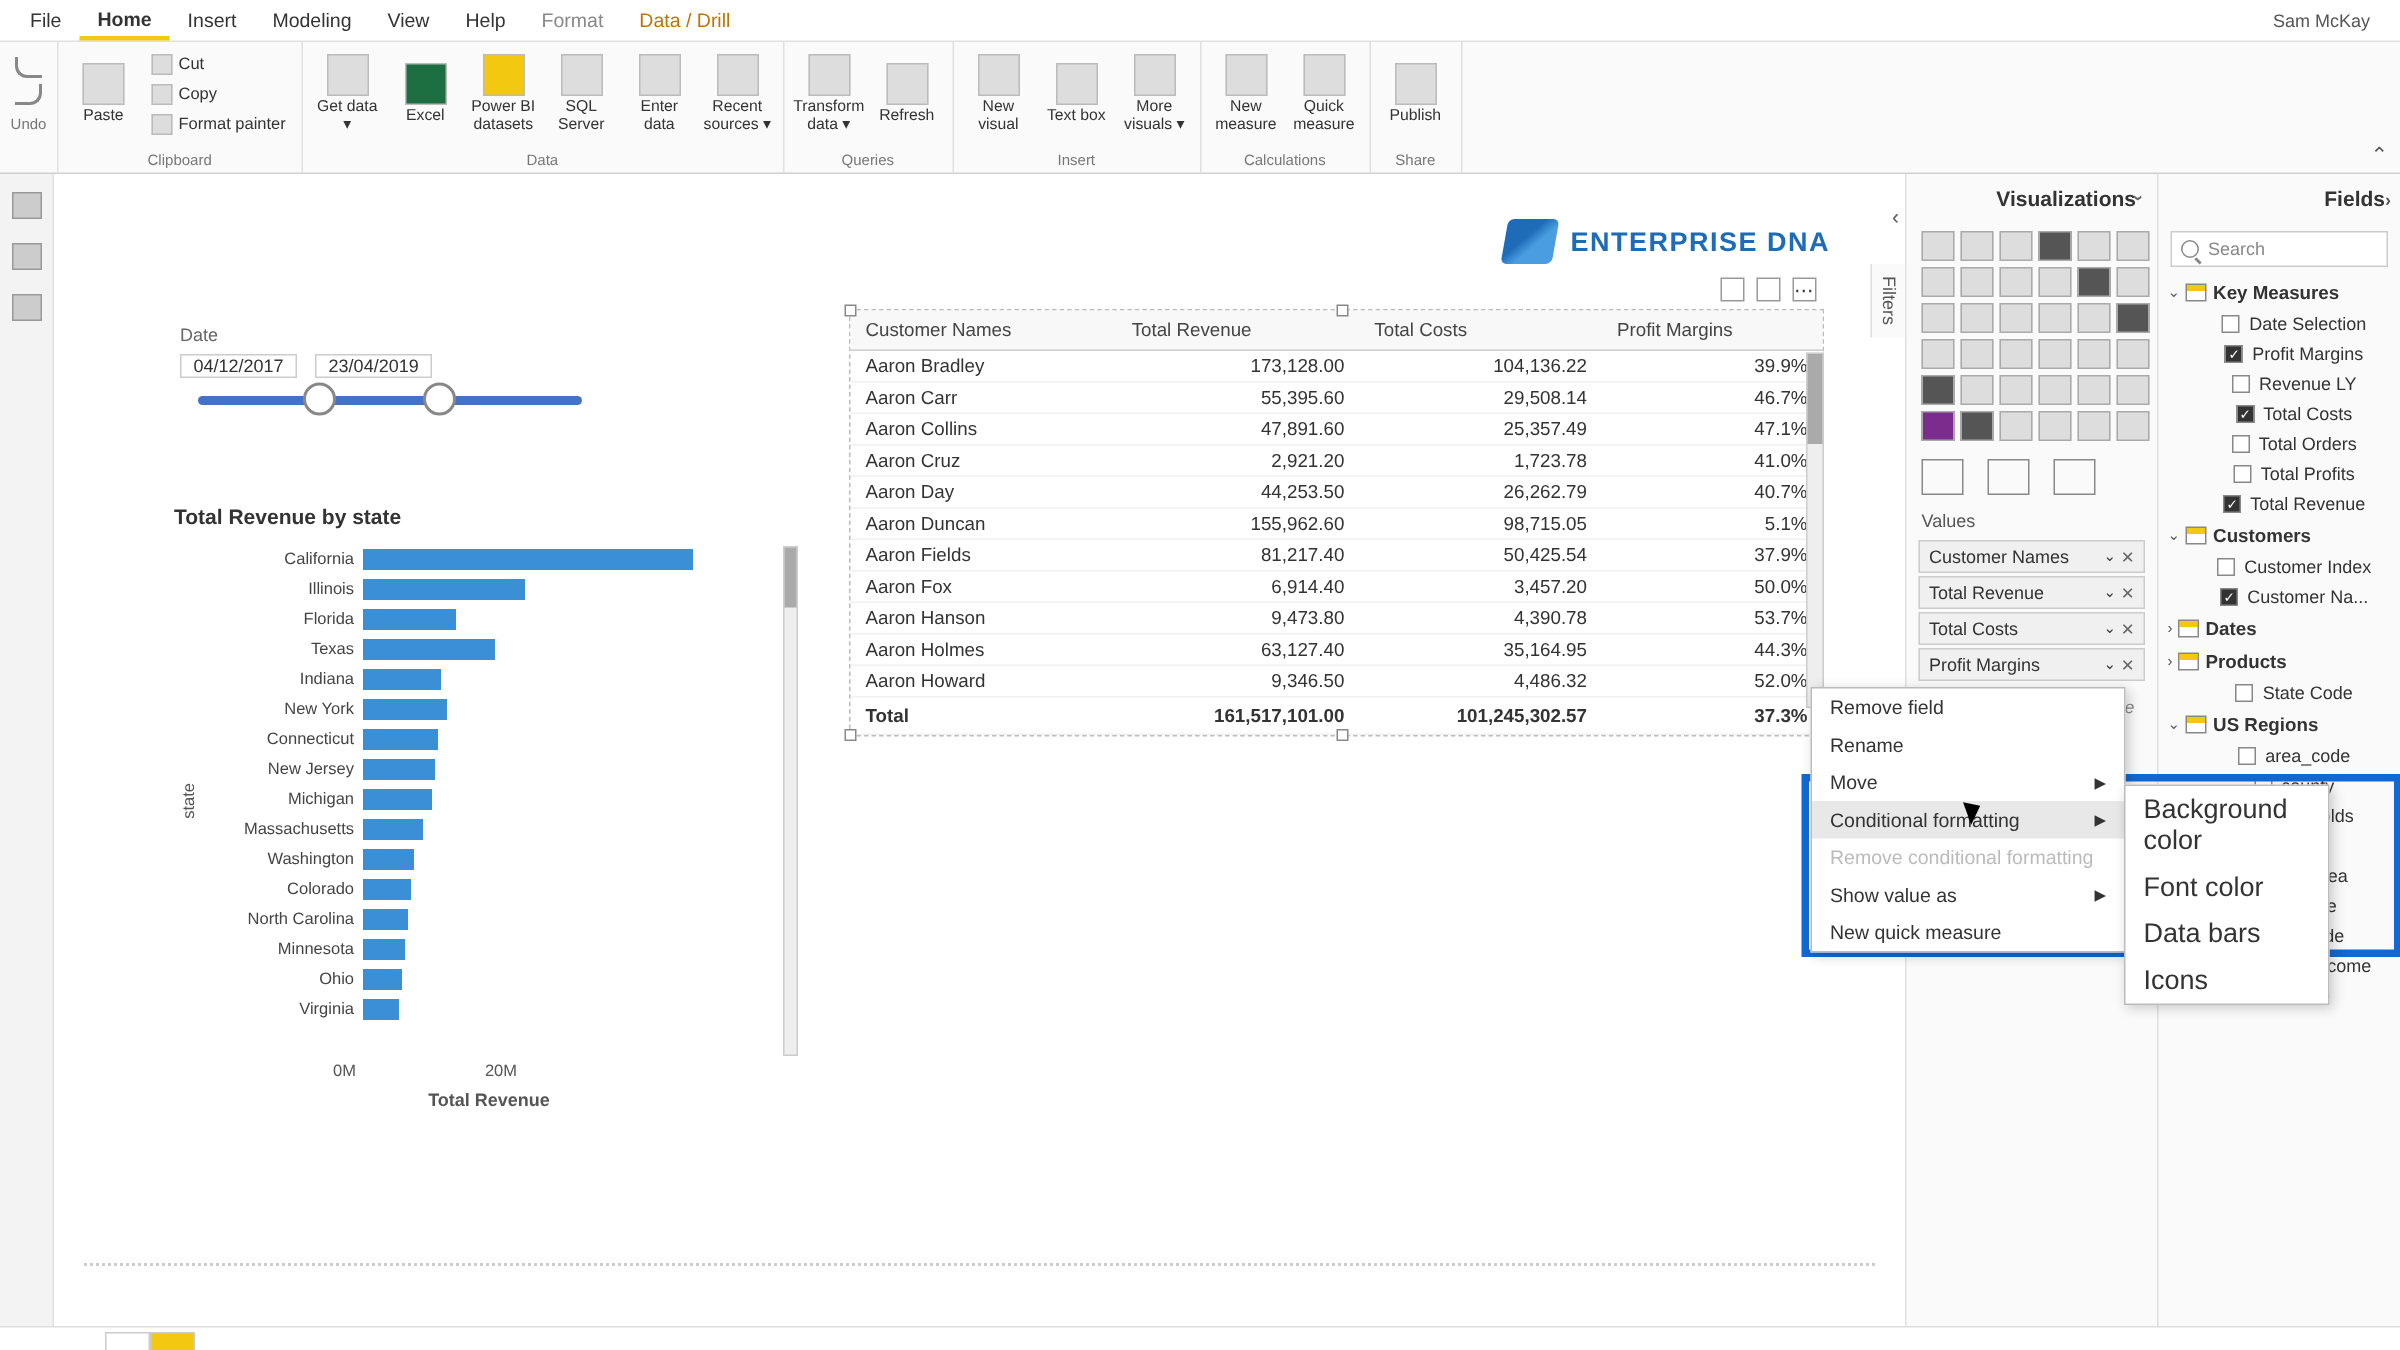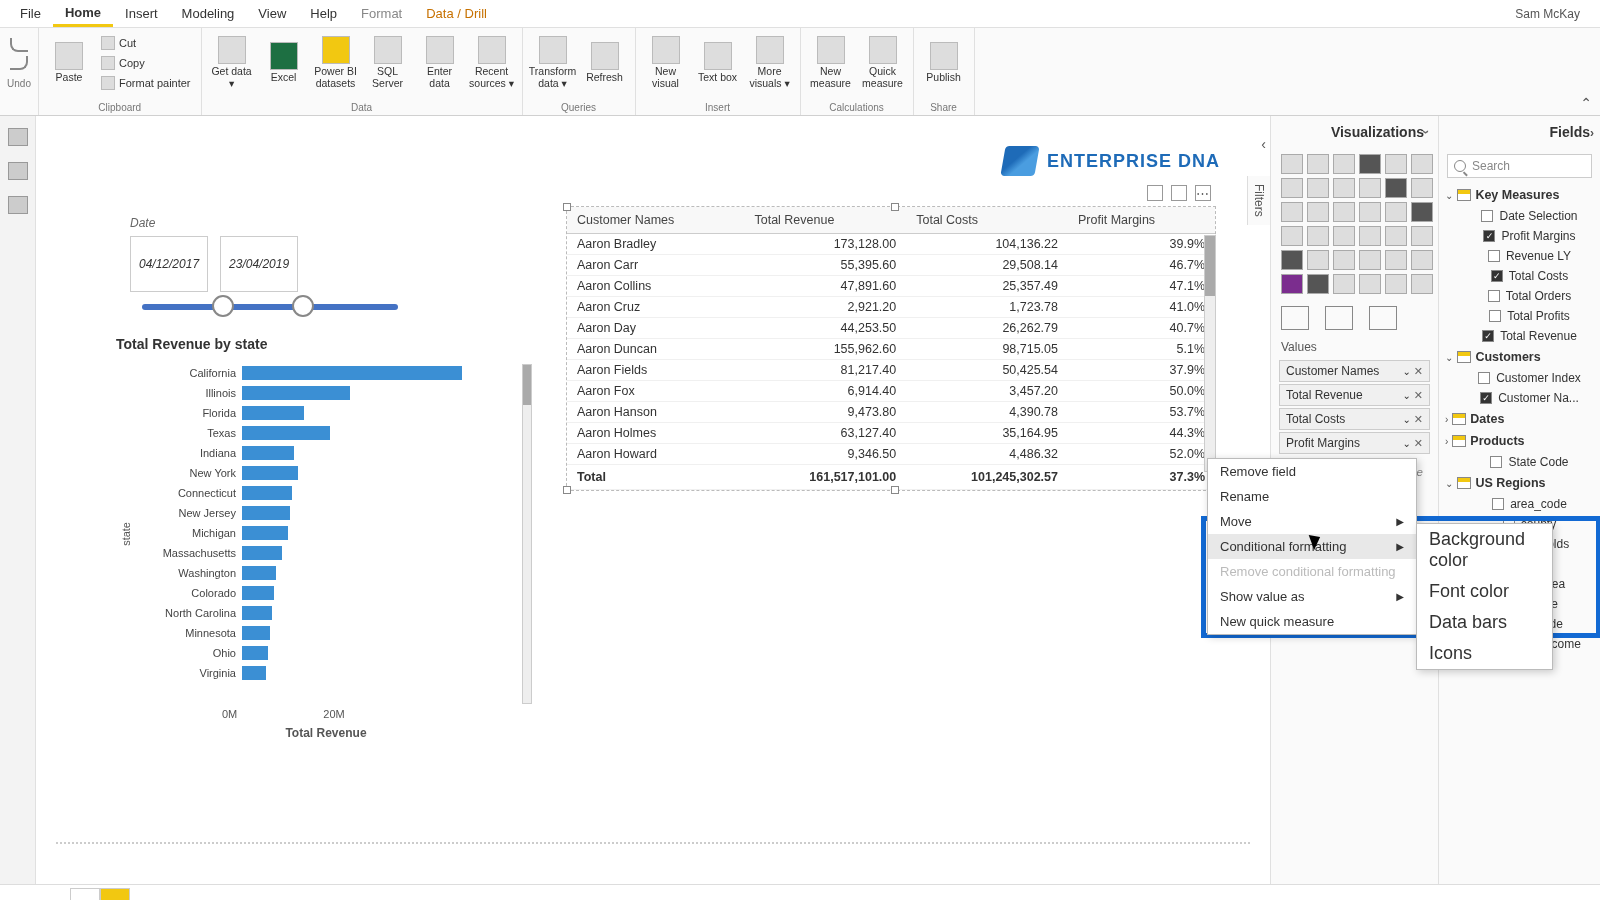--- a/index.html
+++ b/index.html
@@ -30,24 +30,24 @@
   .main { display: flex; height: calc(900px - 28px - 88px - 16px); }
   .left-rail { width: 36px; background: #f3f3f3; border-right: 1px solid #e0e0e0; display: flex; flex-direction: column; align-items: center; gap: 16px; padding-top: 12px; }
   .rail-icon { width: 20px; height: 18px; background: #ccc; border: 1px solid #999; cursor: pointer; }
   
   .canvas { flex: 1; position: relative; background: #fff; padding: 20px; }
   
   .filters-tab { position: absolute; right: 0; top: 60px; writing-mode: vertical-rl; padding: 8px 4px; font-size: 12px; color: #555; border-left: 1px solid #ddd; background: #fafafa; cursor: pointer; }
   .filters-collapse { position: absolute; right: 4px; top: 20px; font-size: 14px; color: #555; cursor: pointer; }
   
   
-  .date-slicer { position: absolute; top: 100px; left: 94px; width: 280px; font-style: italic; }
+  .date-slicer { position: absolute; top: 100px; left: 84px; width: 280px; }
   .date-slicer .dlabel { font-size: 12px; color: #666; margin-bottom: 6px; }
   .date-boxes { display: flex; gap: 12px; margin-bottom: 12px; }
-  .date-box { border: 1px solid #ccc; padding: 20px 8px; font-size: 12px; background: #fff; }
+  .date-box { border: 1px solid #ccc; padding: 0 8px; font-size: 12px; background: #fff; }
   .slider-track { height: 6px; background: #4472c4; border-radius: 3px; position: relative; margin: 0 12px; }
   .slider-handle { width: 22px; height: 22px; border-radius: 50%; background: #fff; border: 2px solid #888; position: absolute; top: -9px; cursor: pointer; }
   
   
   .bar-chart { position: absolute; top: 220px; left: 80px; width: 420px; height: 430px; }
   .bar-chart h3 { font-size: 14px; font-weight: 600; margin-bottom: 12px; }
   .bars-area { display: flex; height: 340px; }
   .ylabel { writing-mode: vertical-rl; transform: rotate(180deg); font-size: 11px; color: #555; padding: 0 4px; align-self: center; }
   .bars { flex: 1; display: flex; flex-direction: column; gap: 2px; padding-right: 20px; position: relative; }
   .bar-row { display: flex; align-items: center; gap: 6px; height: 18px; }

